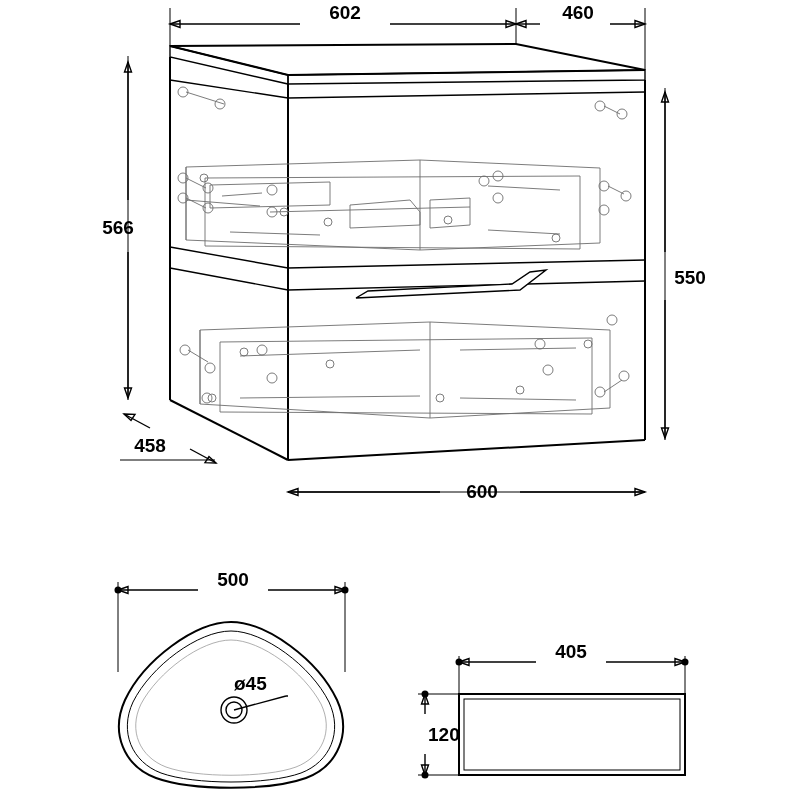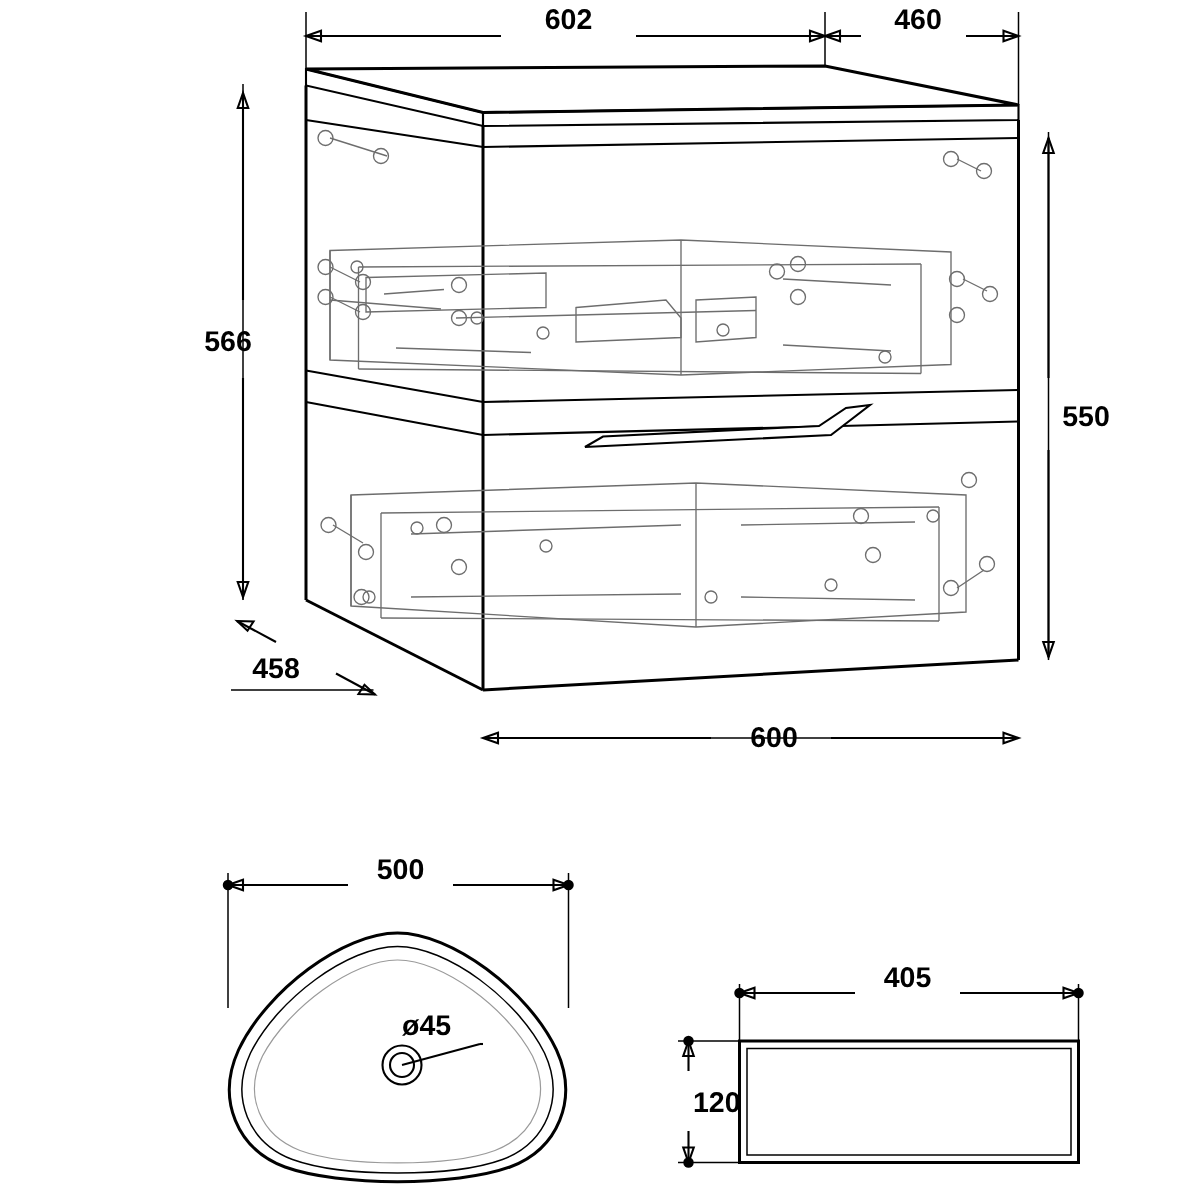--- a/index.html
+++ b/index.html
@@ -11,21 +11,20 @@
     width: 800px;
     height: 800px;
     font-family: "Liberation Sans", sans-serif;
     color: #1a1a1a;
     overflow: hidden;
   }
   #stage {
     position: relative;
     width: 682px;
     height: 800px;
-    margin-left: 34px;
   }
   svg.drawing {
     position: absolute;
     left: 0;
     top: 0;
     width: 800px;
     height: 800px;
   }
   .dim-text {
     font-family: "Liberation Sans", sans-serif;

